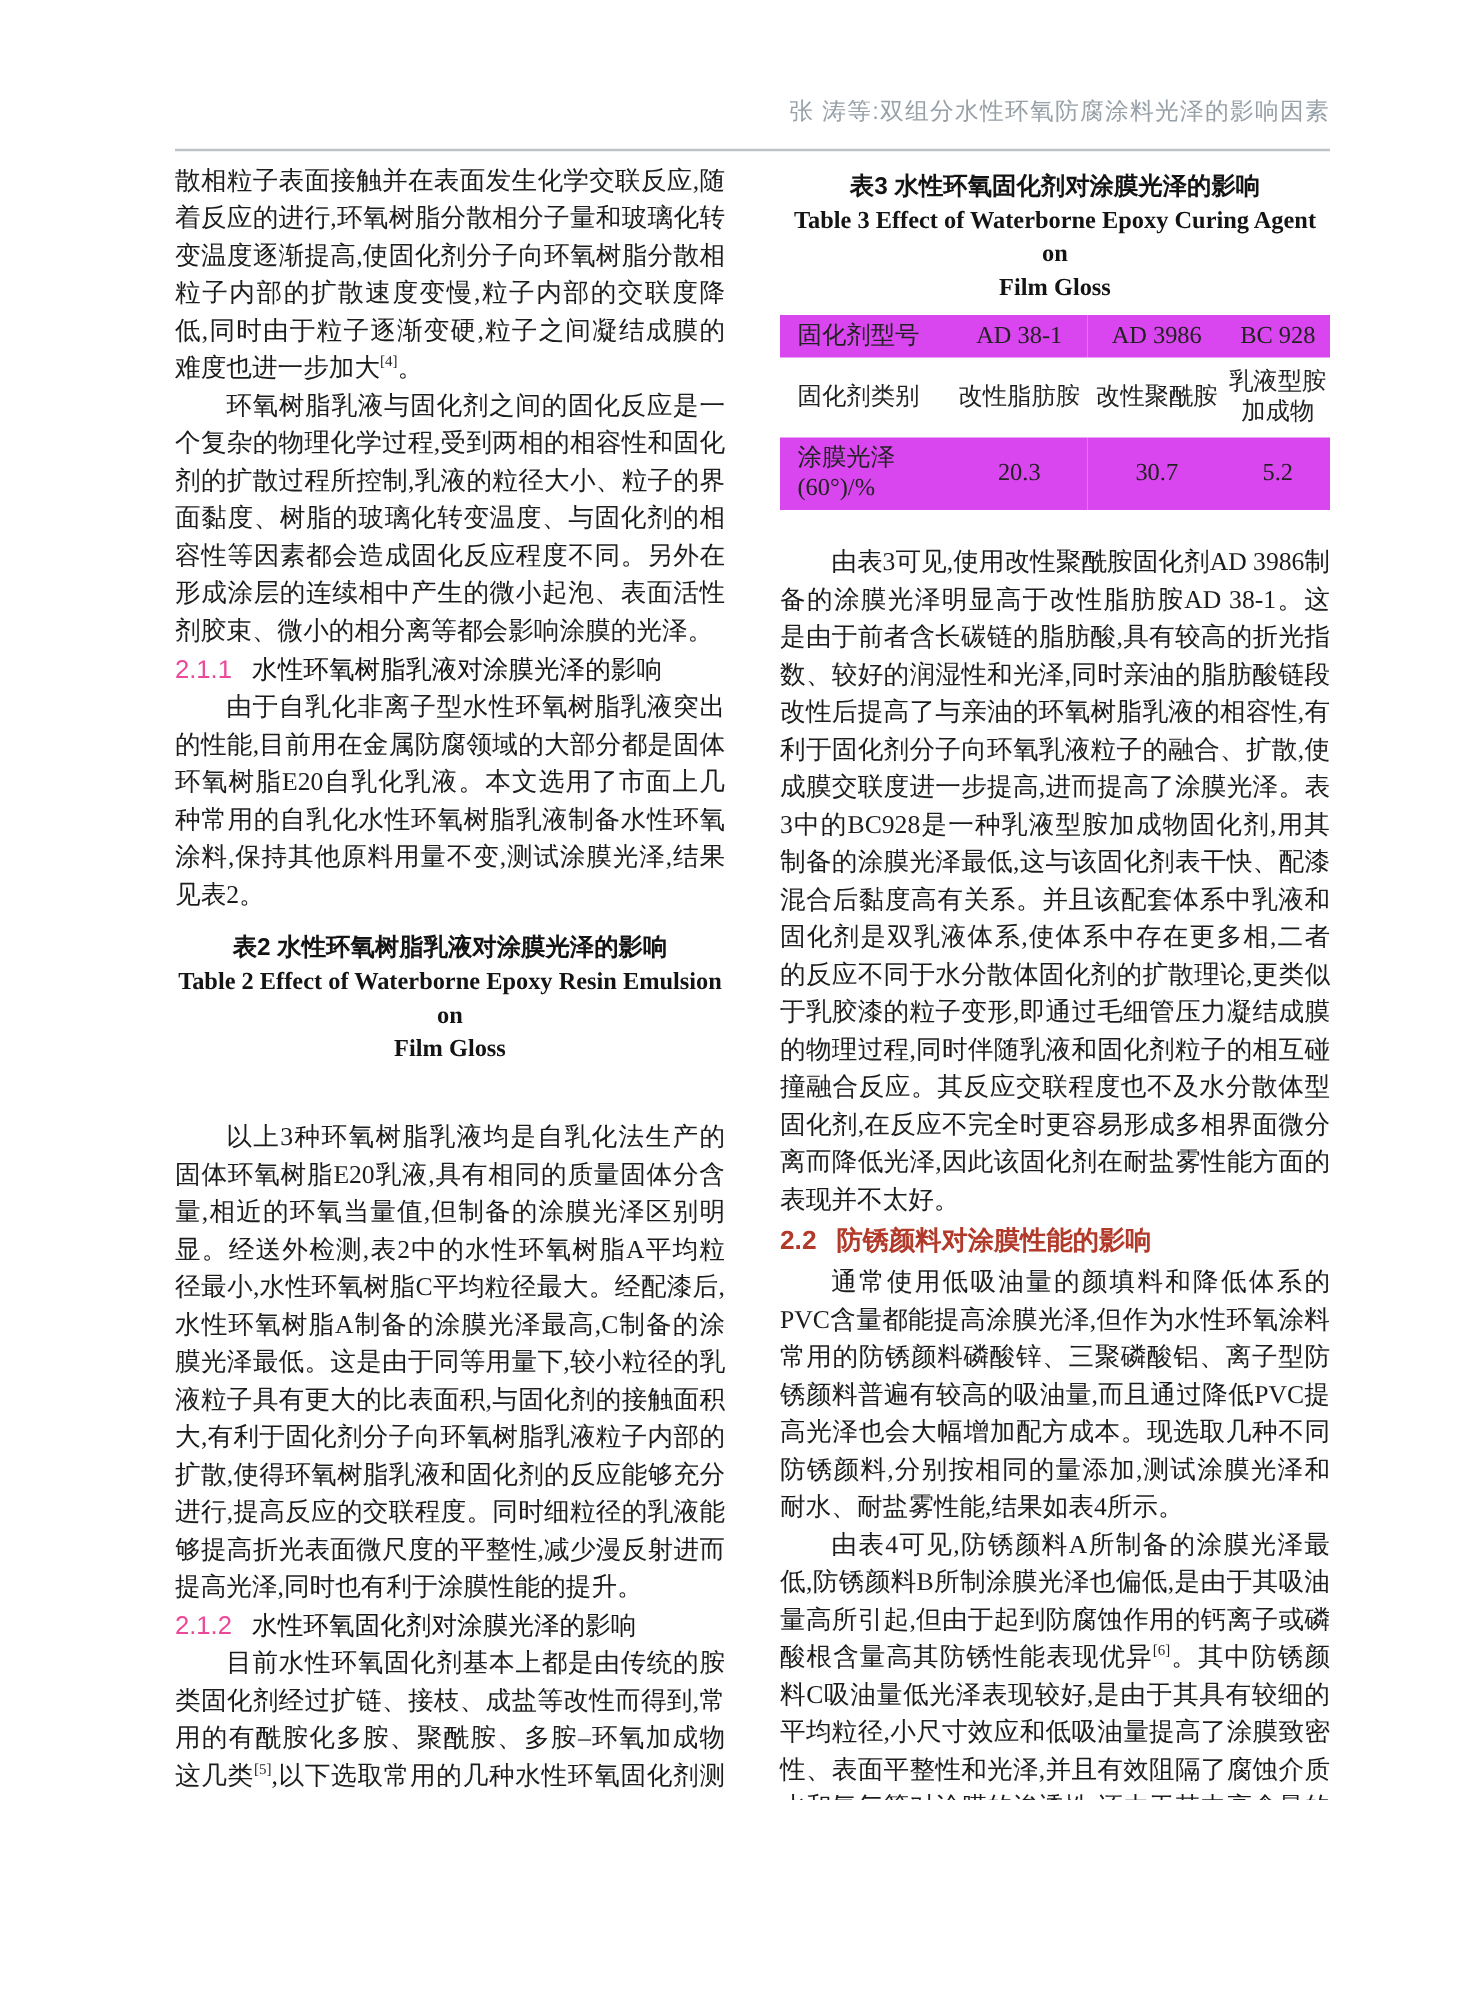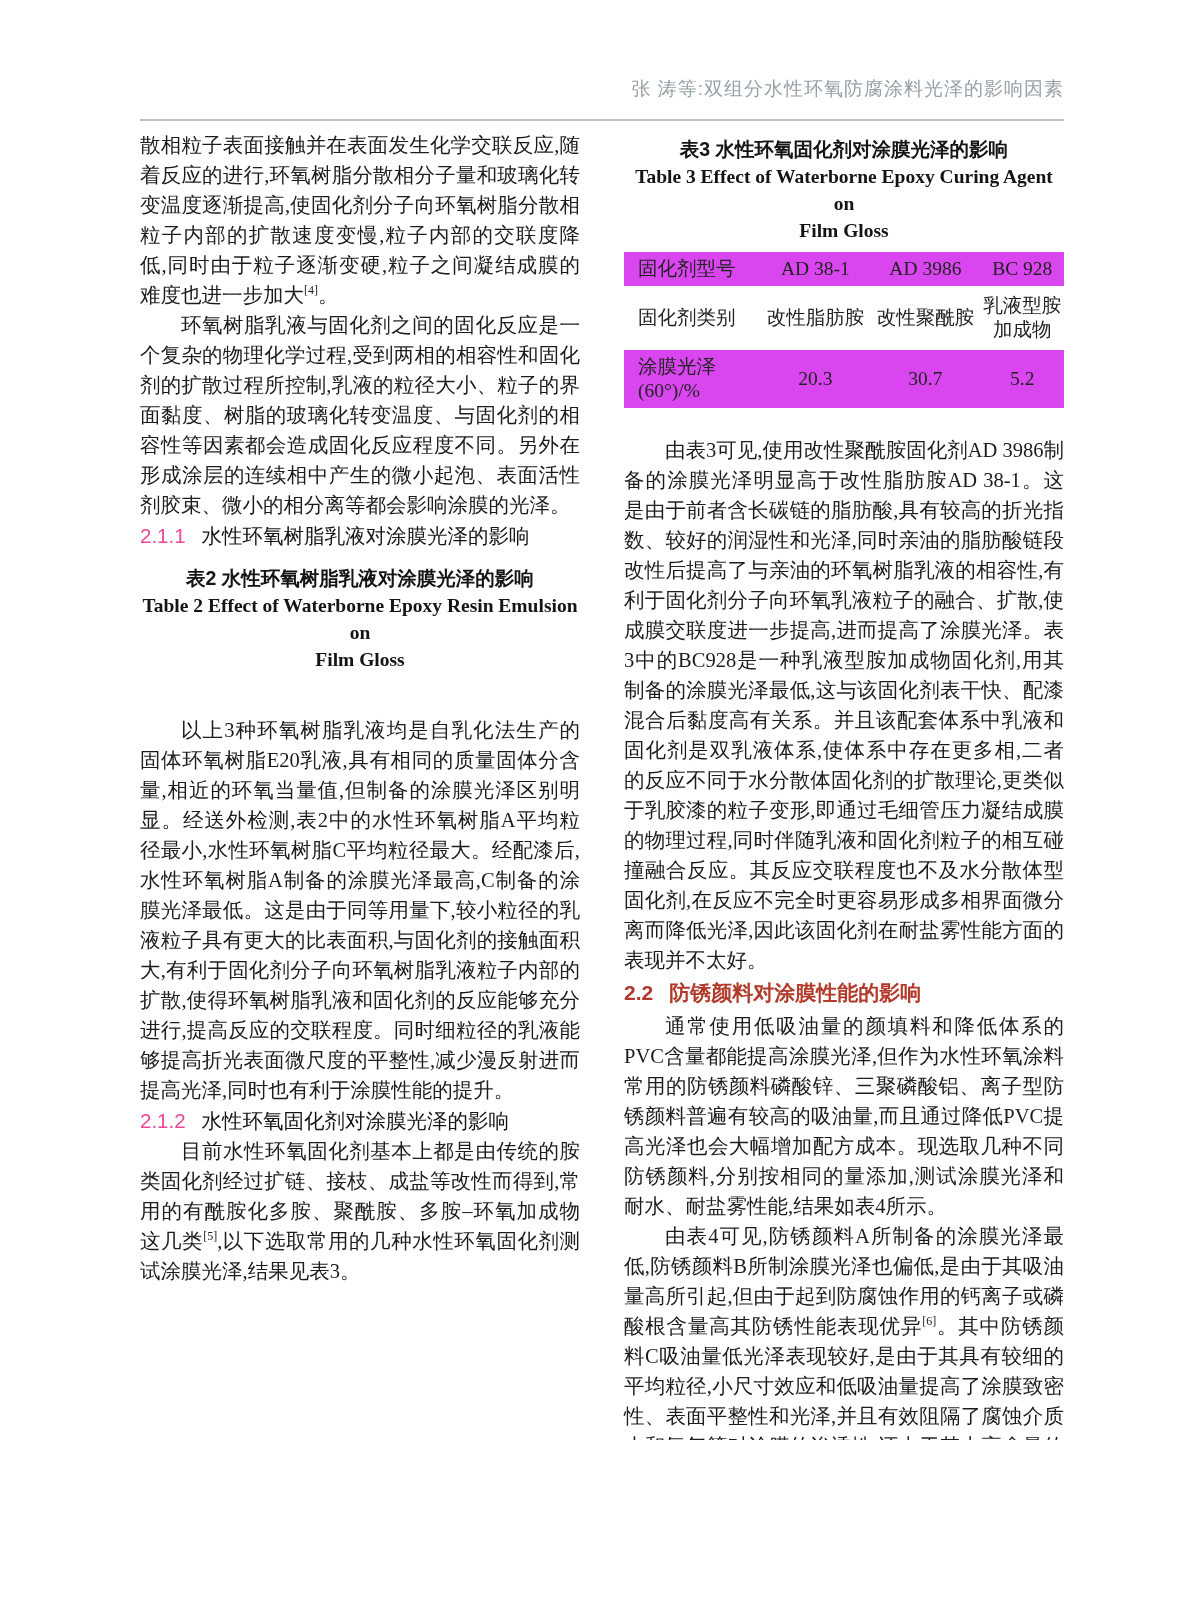--- a/index.html
+++ b/index.html
@@ -56,20 +56,21 @@
 <div class="page">
 
   <div class="running-head">张  涛等:双组分水性环氧防腐涂料光泽的影响因素</div>
   <div class="head-rule"></div>
 
   <div class="col col-left">
     <p class="body noindent"><span>散相粒子表面接触并在表面发生化学交联反应,随着反应的进行,环氧树脂分散相分子量和玻璃化转变温度逐渐提高,使固化剂分子向环氧树脂分散相粒子内部的扩散速度变慢,粒子内部的交联度降低,同时由于粒子逐渐变硬,粒子之间凝结成膜的难度也进一步加大</span><sup class="ref">[4]</sup><span>。</span></p>
     <p class="body">环氧树脂乳液与固化剂之间的固化反应是一个复杂的物理化学过程,受到两相的相容性和固化剂的扩散过程所控制,乳液的粒径大小、粒子的界面黏度、树脂的玻璃化转变温度、与固化剂的相容性等因素都会造成固化反应程度不同。另外在形成涂层的连续相中产生的微小起泡、表面活性剂胶束、微小的相分离等都会影响涂膜的光泽。</p>
 
     <div class="h3"><span class="h3-num">2.1.1</span><span>水性环氧树脂乳液对涂膜光泽的影响</span></div>
+    <p class="body">由于自乳化非离子型水性环氧树脂乳液突出的性能,目前用在金属防腐领域的大部分都是固体环氧树脂E20自乳化乳液。本文选用了市面上几种常用的自乳化水性环氧树脂乳液制备水性环氧涂料,保持其他原料用量不变,测试涂膜光泽,结果见表2。</p>
 
     <div class="table-block">
       <div class="cap-zh">表2   水性环氧树脂乳液对涂膜光泽的影响</div>
       <div class="cap-en">Table 2   Effect of Waterborne Epoxy Resin Emulsion on</div>
       <div class="cap-en">Film Gloss</div>
     </div>
 
     <p class="body">以上3种环氧树脂乳液均是自乳化法生产的固体环氧树脂E20乳液,具有相同的质量固体分含量,相近的环氧当量值,但制备的涂膜光泽区别明显。经送外检测,表2中的水性环氧树脂A平均粒径最小,水性环氧树脂C平均粒径最大。经配漆后,水性环氧树脂A制备的涂膜光泽最高,C制备的涂膜光泽最低。这是由于同等用量下,较小粒径的乳液粒子具有更大的比表面积,与固化剂的接触面积大,有利于固化剂分子向环氧树脂乳液粒子内部的扩散,使得环氧树脂乳液和固化剂的反应能够充分进行,提高反应的交联程度。同时细粒径的乳液能够提高折光表面微尺度的平整性,减少漫反射进而提高光泽,同时也有利于涂膜性能的提升。</p>
 
     <div class="h3"><span class="h3-num">2.1.2</span><span>水性环氧固化剂对涂膜光泽的影响</span></div>

